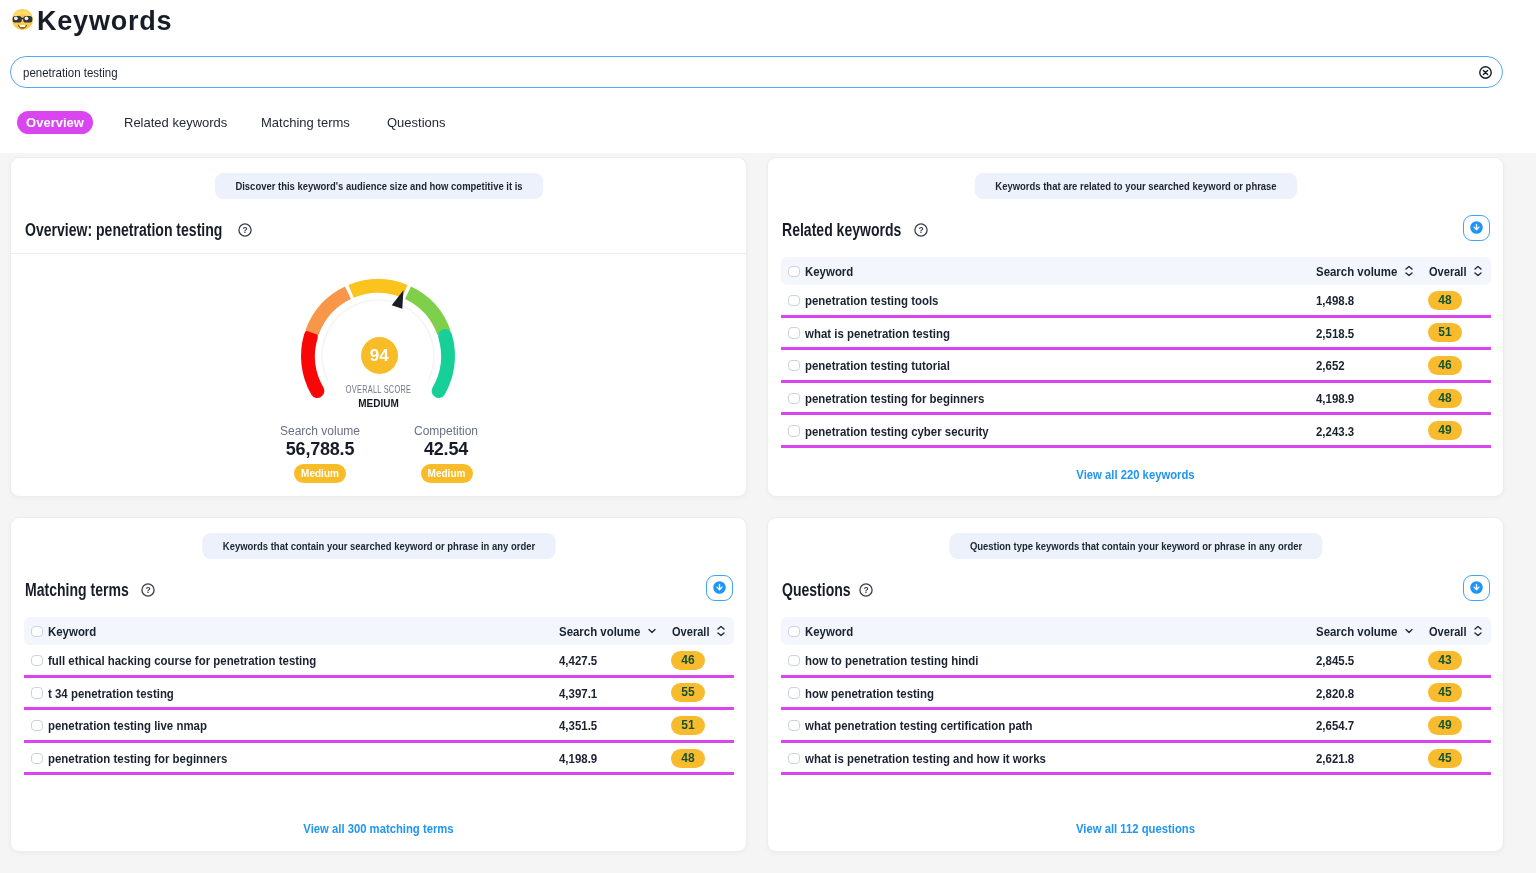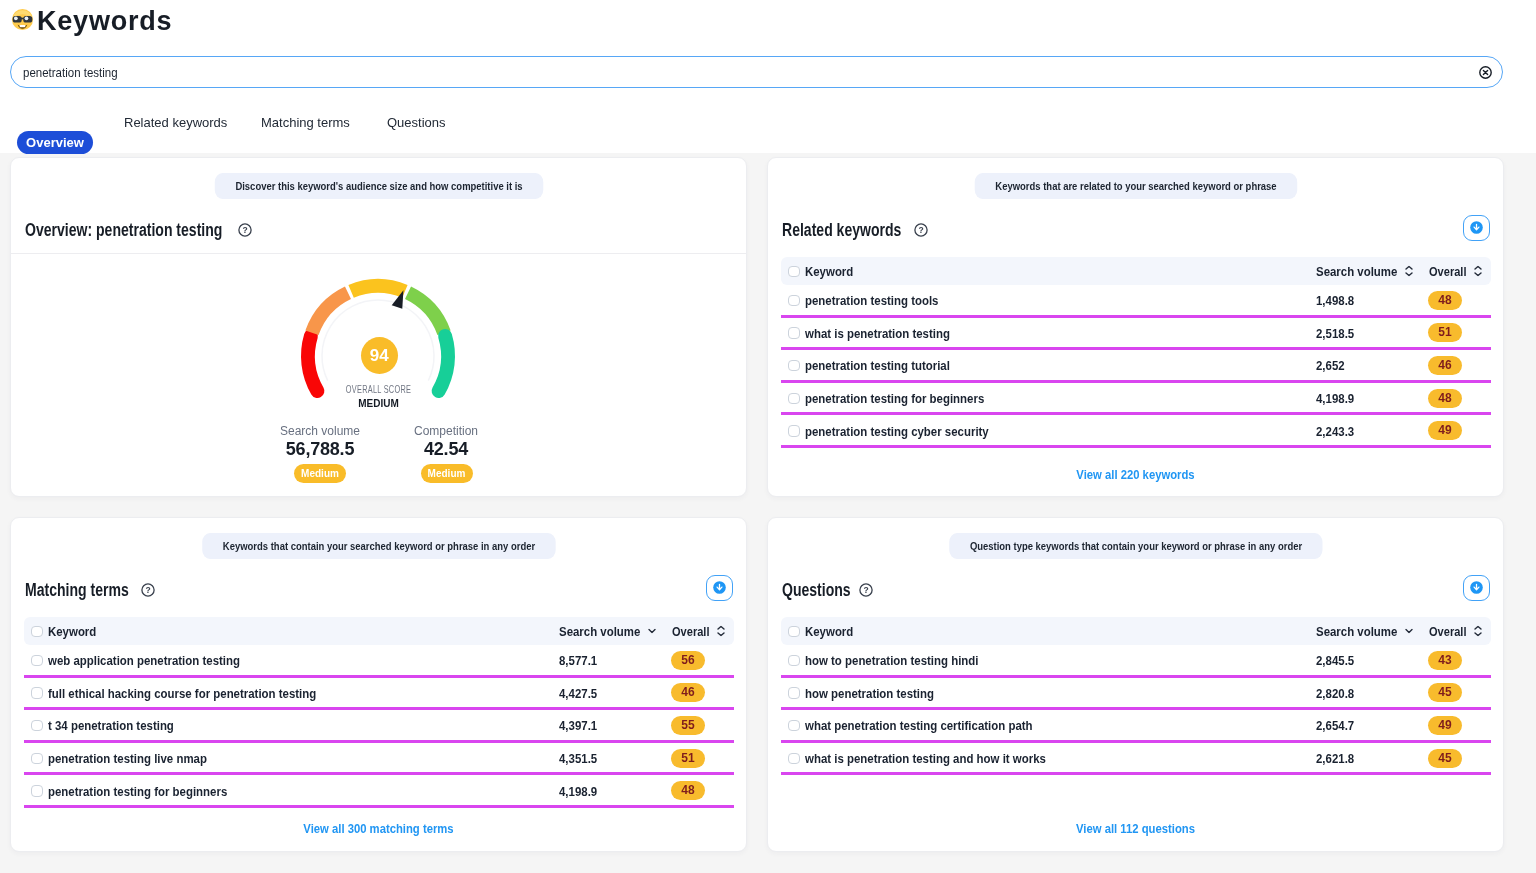--- a/index.html
+++ b/index.html
@@ -3,39 +3,39 @@
 <meta charset="utf-8">
 <style>
 * { margin:0; padding:0; box-sizing:border-box; }
 html,body { width:1536px; height:873px; background:#f5f5f5; font-family:"Liberation Sans",sans-serif; overflow:hidden; }
 .topbar { position:absolute; top:0; left:0; width:1536px; height:153px; background:#fff; }
 .logo { position:absolute; left:11px; top:8px; width:23px; height:23px; }
 .title { position:absolute; left:37px; top:6px; font-size:27px; font-weight:800; color:#171d26; letter-spacing:0.8px; }
 .search { position:absolute; left:10px; top:56px; width:1493px; height:32px; border:1.5px solid #57a7f6; border-radius:16px; background:#fff; }
 .search .txt { position:absolute; left:12px; top:8px; font-size:13px; color:#1c2430; display:inline-block; transform:scaleX(0.885); transform-origin:left center; }
 .search svg.clear { position:absolute; right:10px; top:9px; }
-.tab-active { position:absolute; left:17px; top:111px; width:76px; height:23px; background:#1d4ed8; border-radius:12px; color:#fff; font-size:13px; font-weight:700; text-align:center; line-height:23px;margin-top:20px; }
+.tab-active { position:absolute; left:17px; top:111px; width:76px; height:23px; background:#d946ef; border-radius:12px; color:#fff; font-size:13px; font-weight:700; text-align:center; line-height:23px; }
 .tab { position:absolute; top:115px; font-size:13px; font-weight:500; color:#222a36; }
 .card { position:absolute; width:737px; background:#fff; border:1px solid #ecedf0; border-radius:9px; box-shadow:0 2px 5px rgba(40,50,70,0.04); }
 #card1 { left:10px; top:157px; height:340px; }
 #card2 { left:767px; top:157px; height:340px; }
 #card3 { left:10px; top:517px; height:335px; }
 #card4 { left:767px; top:517px; height:335px; }
 .banner { position:absolute; top:15px; left:50%; transform:translateX(-50%) scaleX(0.86); height:26px; line-height:26px; background:#edf1fb; border-radius:9px; font-size:11px; font-weight:700; color:#1c2430; padding:0 24px; white-space:nowrap; }
 .hrow { position:absolute; left:14px; top:62px; height:20px; font-size:18px; font-weight:700; color:#171d26; white-space:nowrap; transform:scaleX(0.78); transform-origin:left center; }
 .dlbtn { position:absolute; right:13px; top:57px; width:27px; height:26px; border:1.5px solid #42a2f7; border-radius:9px; background:#fff; }
 .dlbtn svg { position:absolute; left:5.5px; top:5px; }
 .tbl { position:absolute; left:13px; top:99px; width:710px; }
 .thead { position:relative; height:28px; background:#f3f6fc; border-radius:6px; }
 .trow { position:relative; height:32.6px; border-bottom:3px solid #d946ef; }
 .cb { position:absolute; left:7px; top:50%; margin-top:-5.5px; width:11.5px; height:11.5px; border:1.5px solid #ccd3dc; border-radius:4px; background:#fff; }
 .kw { position:absolute; left:23.5px; top:50%; transform:translateY(-50%) scaleX(0.88); transform-origin:left center; font-size:13px; font-weight:700; color:#1a2230; white-space:nowrap; }
 .vol { position:absolute; left:535px; top:50%; transform:translateY(-50%) scaleX(0.88); transform-origin:left center; font-size:13px; font-weight:700; color:#1a2230; }
 .ovh { position:absolute; left:648px; top:50%; transform:translateY(-50%) scaleX(0.85); transform-origin:left center; font-size:13px; font-weight:700; color:#1a2230; }
-.badge { position:absolute; left:647px; top:50%; margin-top:-9.5px; width:34px; height:19px; border-radius:10px; background:#f8bb2d; color:#7f1d1d; font-weight:700; font-size:12px; text-align:center; line-height:19px; }
+.badge { position:absolute; left:647px; top:50%; margin-top:-9.5px; width:34px; height:19px; border-radius:10px; background:#f8bb2d; color:#14532d; font-weight:700; font-size:12px; text-align:center; line-height:19px; }
 .sorticon { position:absolute; top:50%; transform:translateY(-50%); }
 .viewall { position:absolute; left:0; width:100%; text-align:center; color:#2196f3; font-weight:700; font-size:12px; transform:scaleX(0.94); }
 .glabel { position:absolute; font-size:12px; color:#687080; text-align:center; width:140px; }
 .gnum { position:absolute; font-size:18px; font-weight:700; color:#171d26; text-align:center; width:140px; letter-spacing:-0.2px; }
 .gbadge { position:absolute; width:52px; height:19px; border-radius:10px; background:#f9bc29; color:#fff; font-weight:700; font-size:10px; text-align:center; line-height:19px; }
 .score { position:absolute; left:349.5px; top:178.5px; width:37.5px; height:37.5px; border-radius:50%; background:#f9bc29; color:#fff; font-size:17px; font-weight:700; text-align:center; line-height:37.5px; }
 .oscore { position:absolute; left:0; width:100%; top:225px; text-align:center; font-size:10.5px; color:#707683; letter-spacing:0.4px; transform:scaleX(0.70); }
 .medium { position:absolute; left:0; width:100%; top:239px; text-align:center; font-size:10.5px; font-weight:700; color:#141a24; transform:scaleX(0.95); }
 .qico { position:absolute; top:65px; }
 .trow .cb { top:51.5%; }
@@ -182,26 +182,20 @@
           <path d="M1 0.9 L4 3.9 L7 0.9" fill="none" stroke="#242c3a" stroke-width="1.4" stroke-linecap="round" stroke-linejoin="round"></path>
         </svg>
         <span class="ovh" style="font-size:13px">Overall</span>
         <svg class="sorticon" style="left:693px" width="8" height="11" viewBox="0 0 8 11">
           <path d="M1 3.6 L4 0.9 L7 3.6" fill="none" stroke="#242c3a" stroke-width="1.4" stroke-linecap="round" stroke-linejoin="round"></path>
           <path d="M1 7.4 L4 10.1 L7 7.4" fill="none" stroke="#242c3a" stroke-width="1.4" stroke-linecap="round" stroke-linejoin="round"></path>
         </svg>
       </div>
       <div class="trow">
         <span class="cb"></span>
-        <span class="kw">web application penetration testing</span>
-        <span class="vol">8,577.1</span>
-        <span class="badge">56</span>
-      </div>
-      <div class="trow">
-        <span class="cb"></span>
         <span class="kw">full ethical hacking course for penetration testing</span>
         <span class="vol">4,427.5</span>
         <span class="badge">46</span>
       </div>
       <div class="trow">
         <span class="cb"></span>
         <span class="kw">t 34 penetration testing</span>
         <span class="vol">4,397.1</span>
         <span class="badge">55</span>
       </div>

